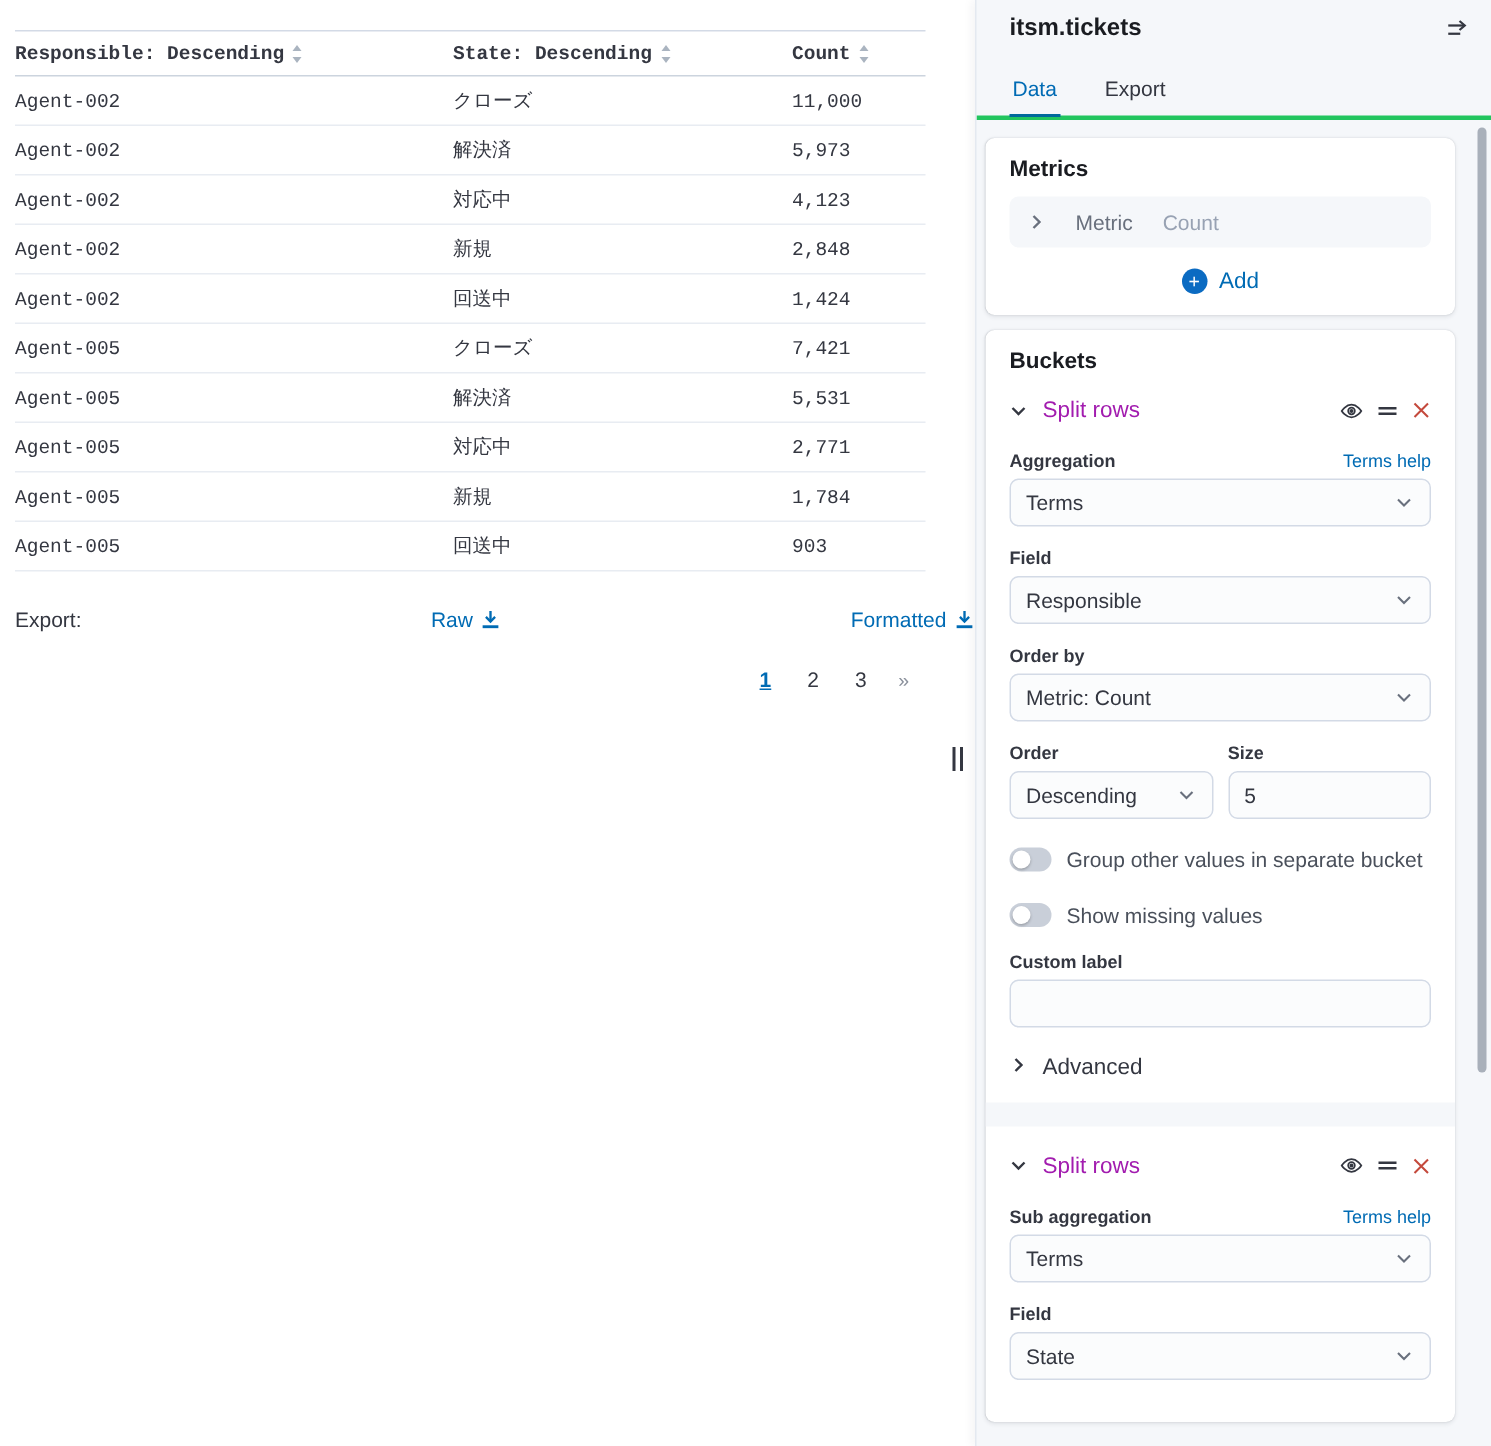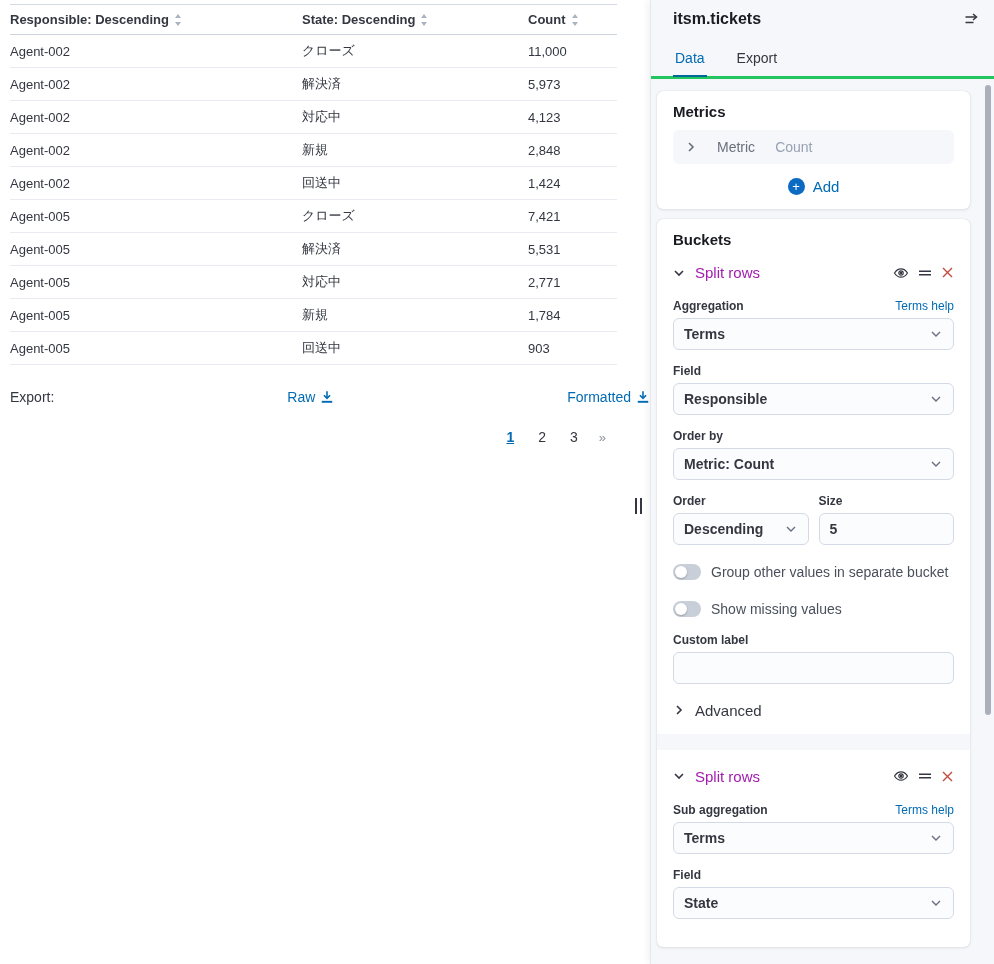--- a/index.html
+++ b/index.html
@@ -2,21 +2,21 @@
 <html><head>
 <meta charset="utf-8">
 <style>
   * { margin:0; padding:0; box-sizing:border-box; }
   html,body { width:994px; height:964px; overflow:hidden; background:#fff;
     font-family:"Liberation Sans","DejaVu Sans",sans-serif; color:#343741; }
   .app { display:flex; width:994px; height:964px; }
 
   
   .table-area { position:relative; width:650px; height:100%; background:#fff; }
-  .table-wrap { margin:4px 10px 0 10px; width:607px; }
+  .table-wrap { margin:20px 10px 0 10px; width:607px;font-family:Liberation Mono, monospace; }
   table { width:607px; border-collapse:collapse; table-layout:fixed; font-size:13px; }
   col.c1{width:292px;} col.c2{width:226px;} col.c3{width:89px;}
   thead th { text-align:left; font-weight:bold; font-size:13px; color:#343741;
     border-top:1px solid #d3dae6; border-bottom:1px solid #ccd4de; padding:7px 4px 7px 0; }
   thead th .th-inner { display:inline-flex; align-items:center; gap:4px; }
   tbody td { border-bottom:1px solid #e8ecf2; padding:7px 4px 7px 0; color:#343741; font-size:13px; }
   .sort-icon { color:#aab4c0; display:inline-flex; }
 
   .export-row { margin:24px 0 0 10px; font-size:14px; display:flex; align-items:center; gap:14px;justify-content:space-between; }
   .export-label { color:#343741; }
@@ -66,21 +66,21 @@
   .eye-icon { color:#343741; }
   .drag-icon { color:#343741; }
   .x-icon { color:#c4493c; }
 
   .field-label-row { display:flex; justify-content:space-between; align-items:baseline; margin:14px 0 5px; }
   .field-label { font-size:12px; font-weight:bold; color:#343741; }
   .help-link { font-size:12px; color:#006bb4; cursor:pointer; }
 
   .select, .text-input { height:32px; width:100%; background:#fbfcfd; border:1px solid #d3dae6;
     border-radius:6px; font-size:14px; color:#343741; display:flex; align-items:center;
-    padding:0 10px; cursor:pointer; font-family:inherit;font-weight:bold; }
+    padding:0 10px; cursor:pointer; font-family:inherit; }
   .select { justify-content:space-between; }
   .select .chev-down { color:#69707d; display:inline-flex; }
   .text-input { cursor:text; }
   input.text-input { outline:none; }
 
   .two-col { display:flex; gap:10px; }
   .two-col > div { flex:1; }
   .col-order { flex:0 0 134px; }
 
   .switch-row { display:flex; align-items:flex-start; gap:10px; margin-top:18px; cursor:pointer; }

